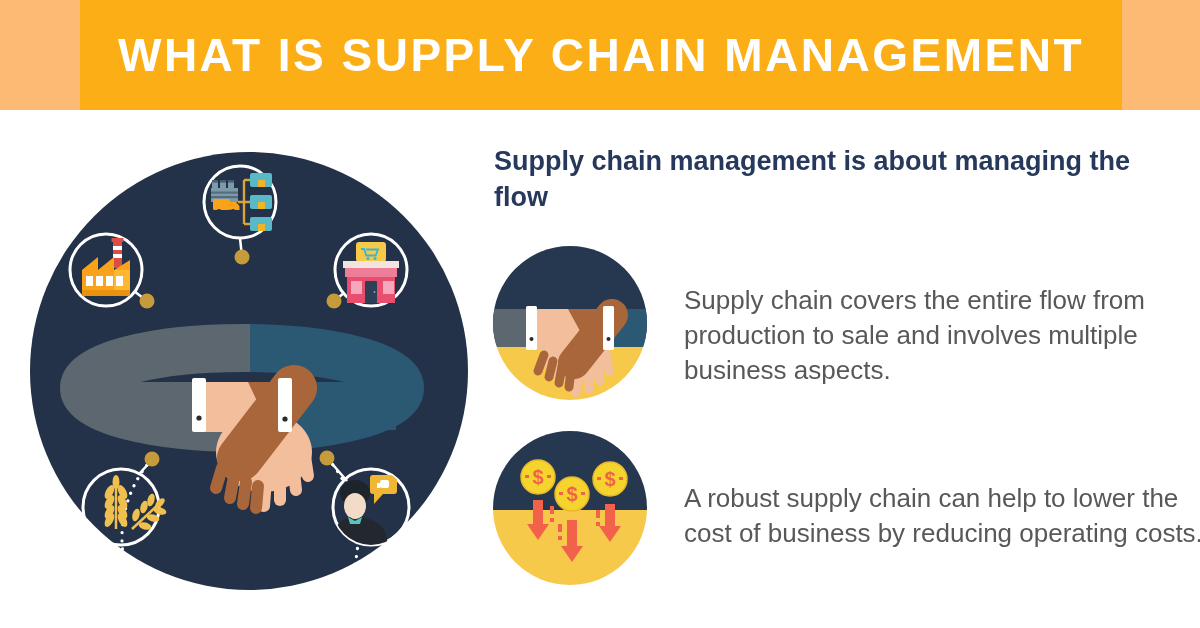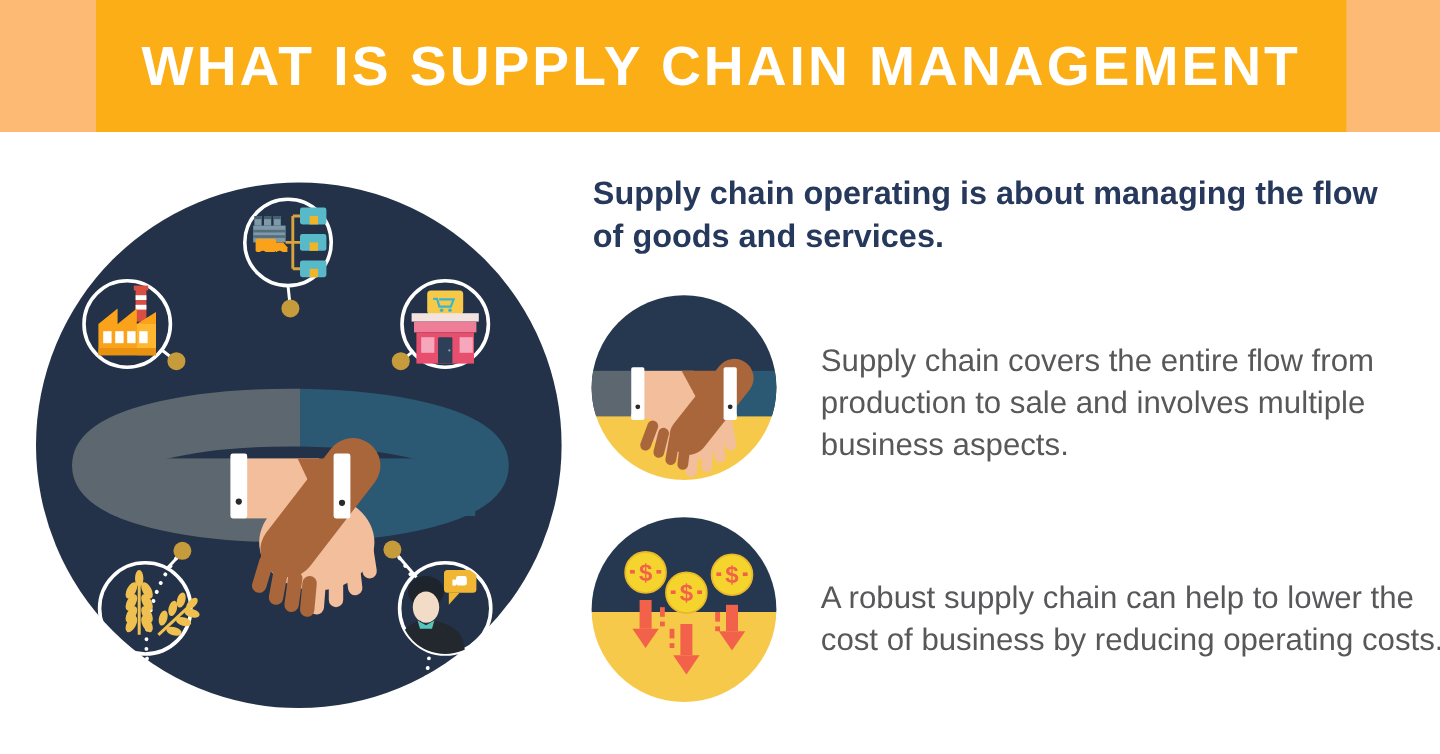--- a/index.html
+++ b/index.html
@@ -183,22 +183,21 @@
       <rect x="380" y="350" width="9" height="8" rx="2" fill="#ffffff"></rect>
       <rect x="377" y="353" width="3" height="5" fill="#ffffff"></rect>
       <ellipse cx="355" cy="363" rx="15" ry="13" fill="#1E242B"></ellipse>
       <ellipse cx="355" cy="376" rx="11" ry="13" fill="#F2DCC8"></ellipse>
       <path d="M 330 415 Q 332 392 350 387 L 355 391 L 361 387 Q 382 391 386 404 L 388 415 Z" fill="#23282E"></path>
       <polygon points="348,387 355,391 362,387 360,394 350,394" fill="#55C6BB"></polygon>
     </g>
   </svg>
 
   <div class="intro">
-    <span class="line">Supply chain operating is about managing the flow</span>
-    <span class="line">of goods and services.</span>
+    <span class="line">Supply chain management is about managing the flow</span>
   </div>
 
   <svg class="item-icon-1" viewBox="0 0 156 156">
     <defs>
         <clipPath id="c1">
           <circle cx="78" cy="78" r="77"></circle>
         </clipPath>
       </defs>
     <g clip-path="url(#c1)">
       <rect x="0" y="0" width="156" height="100" fill="#253850"></rect>

